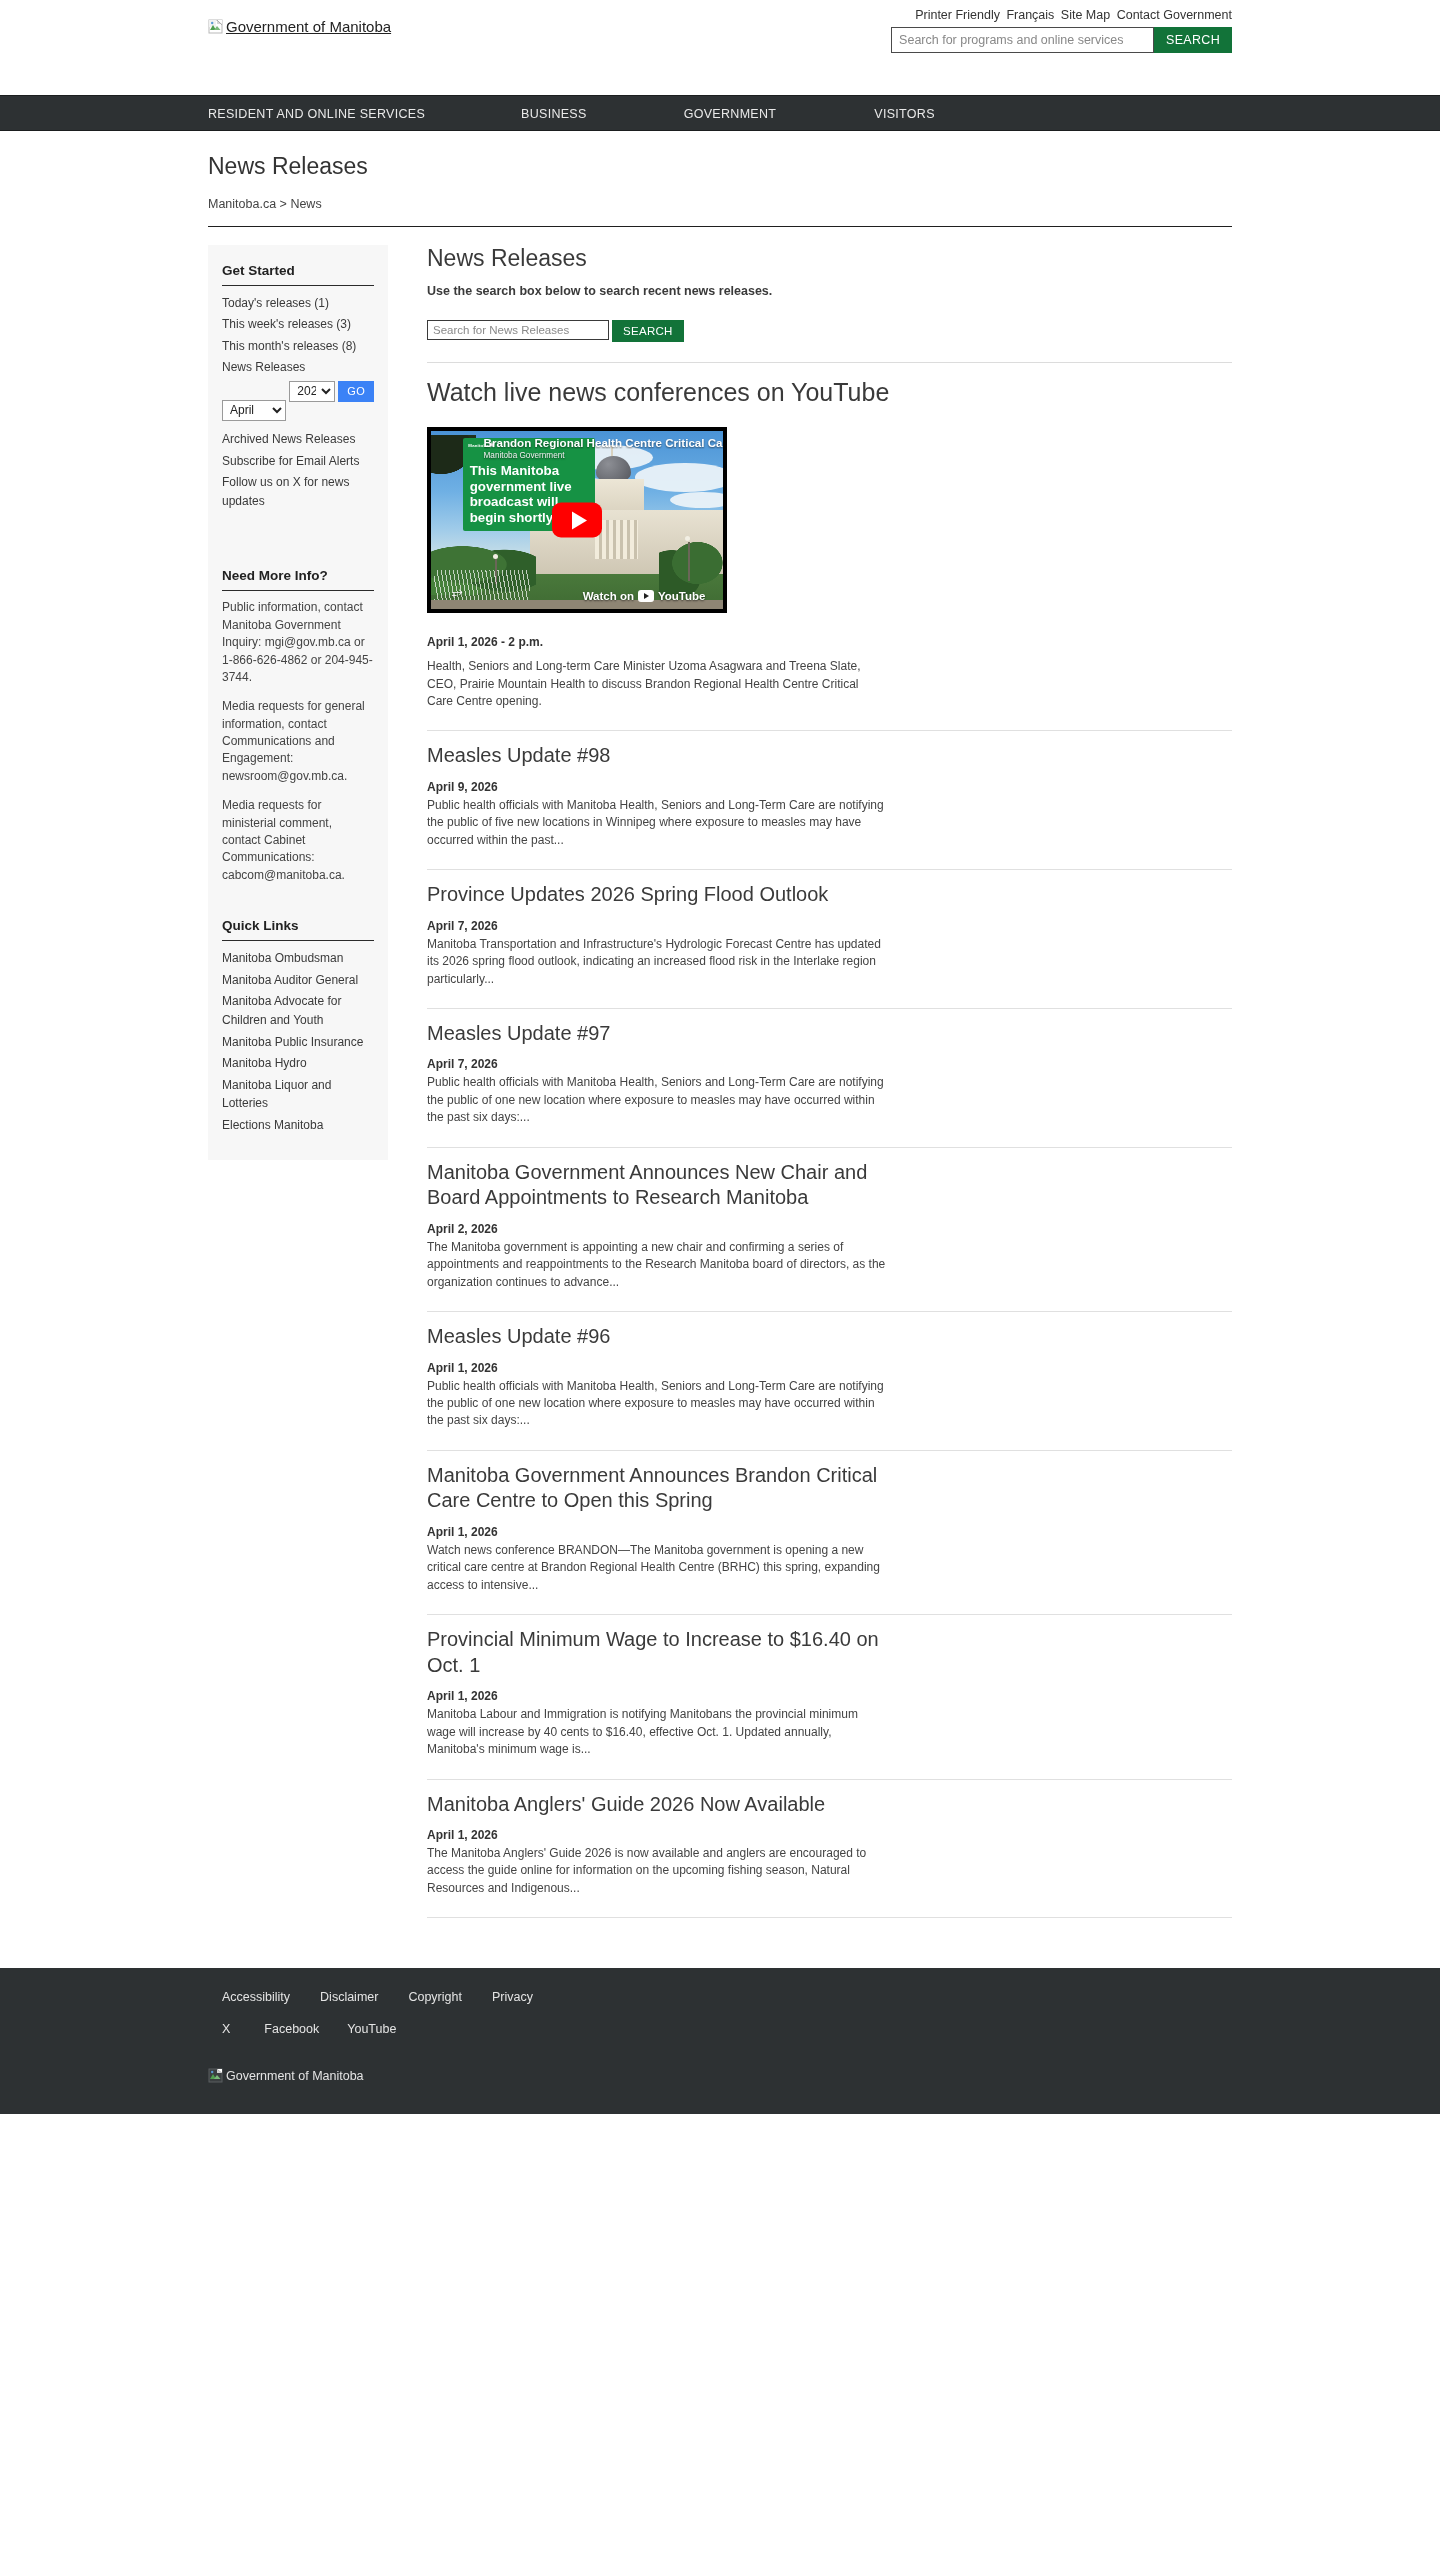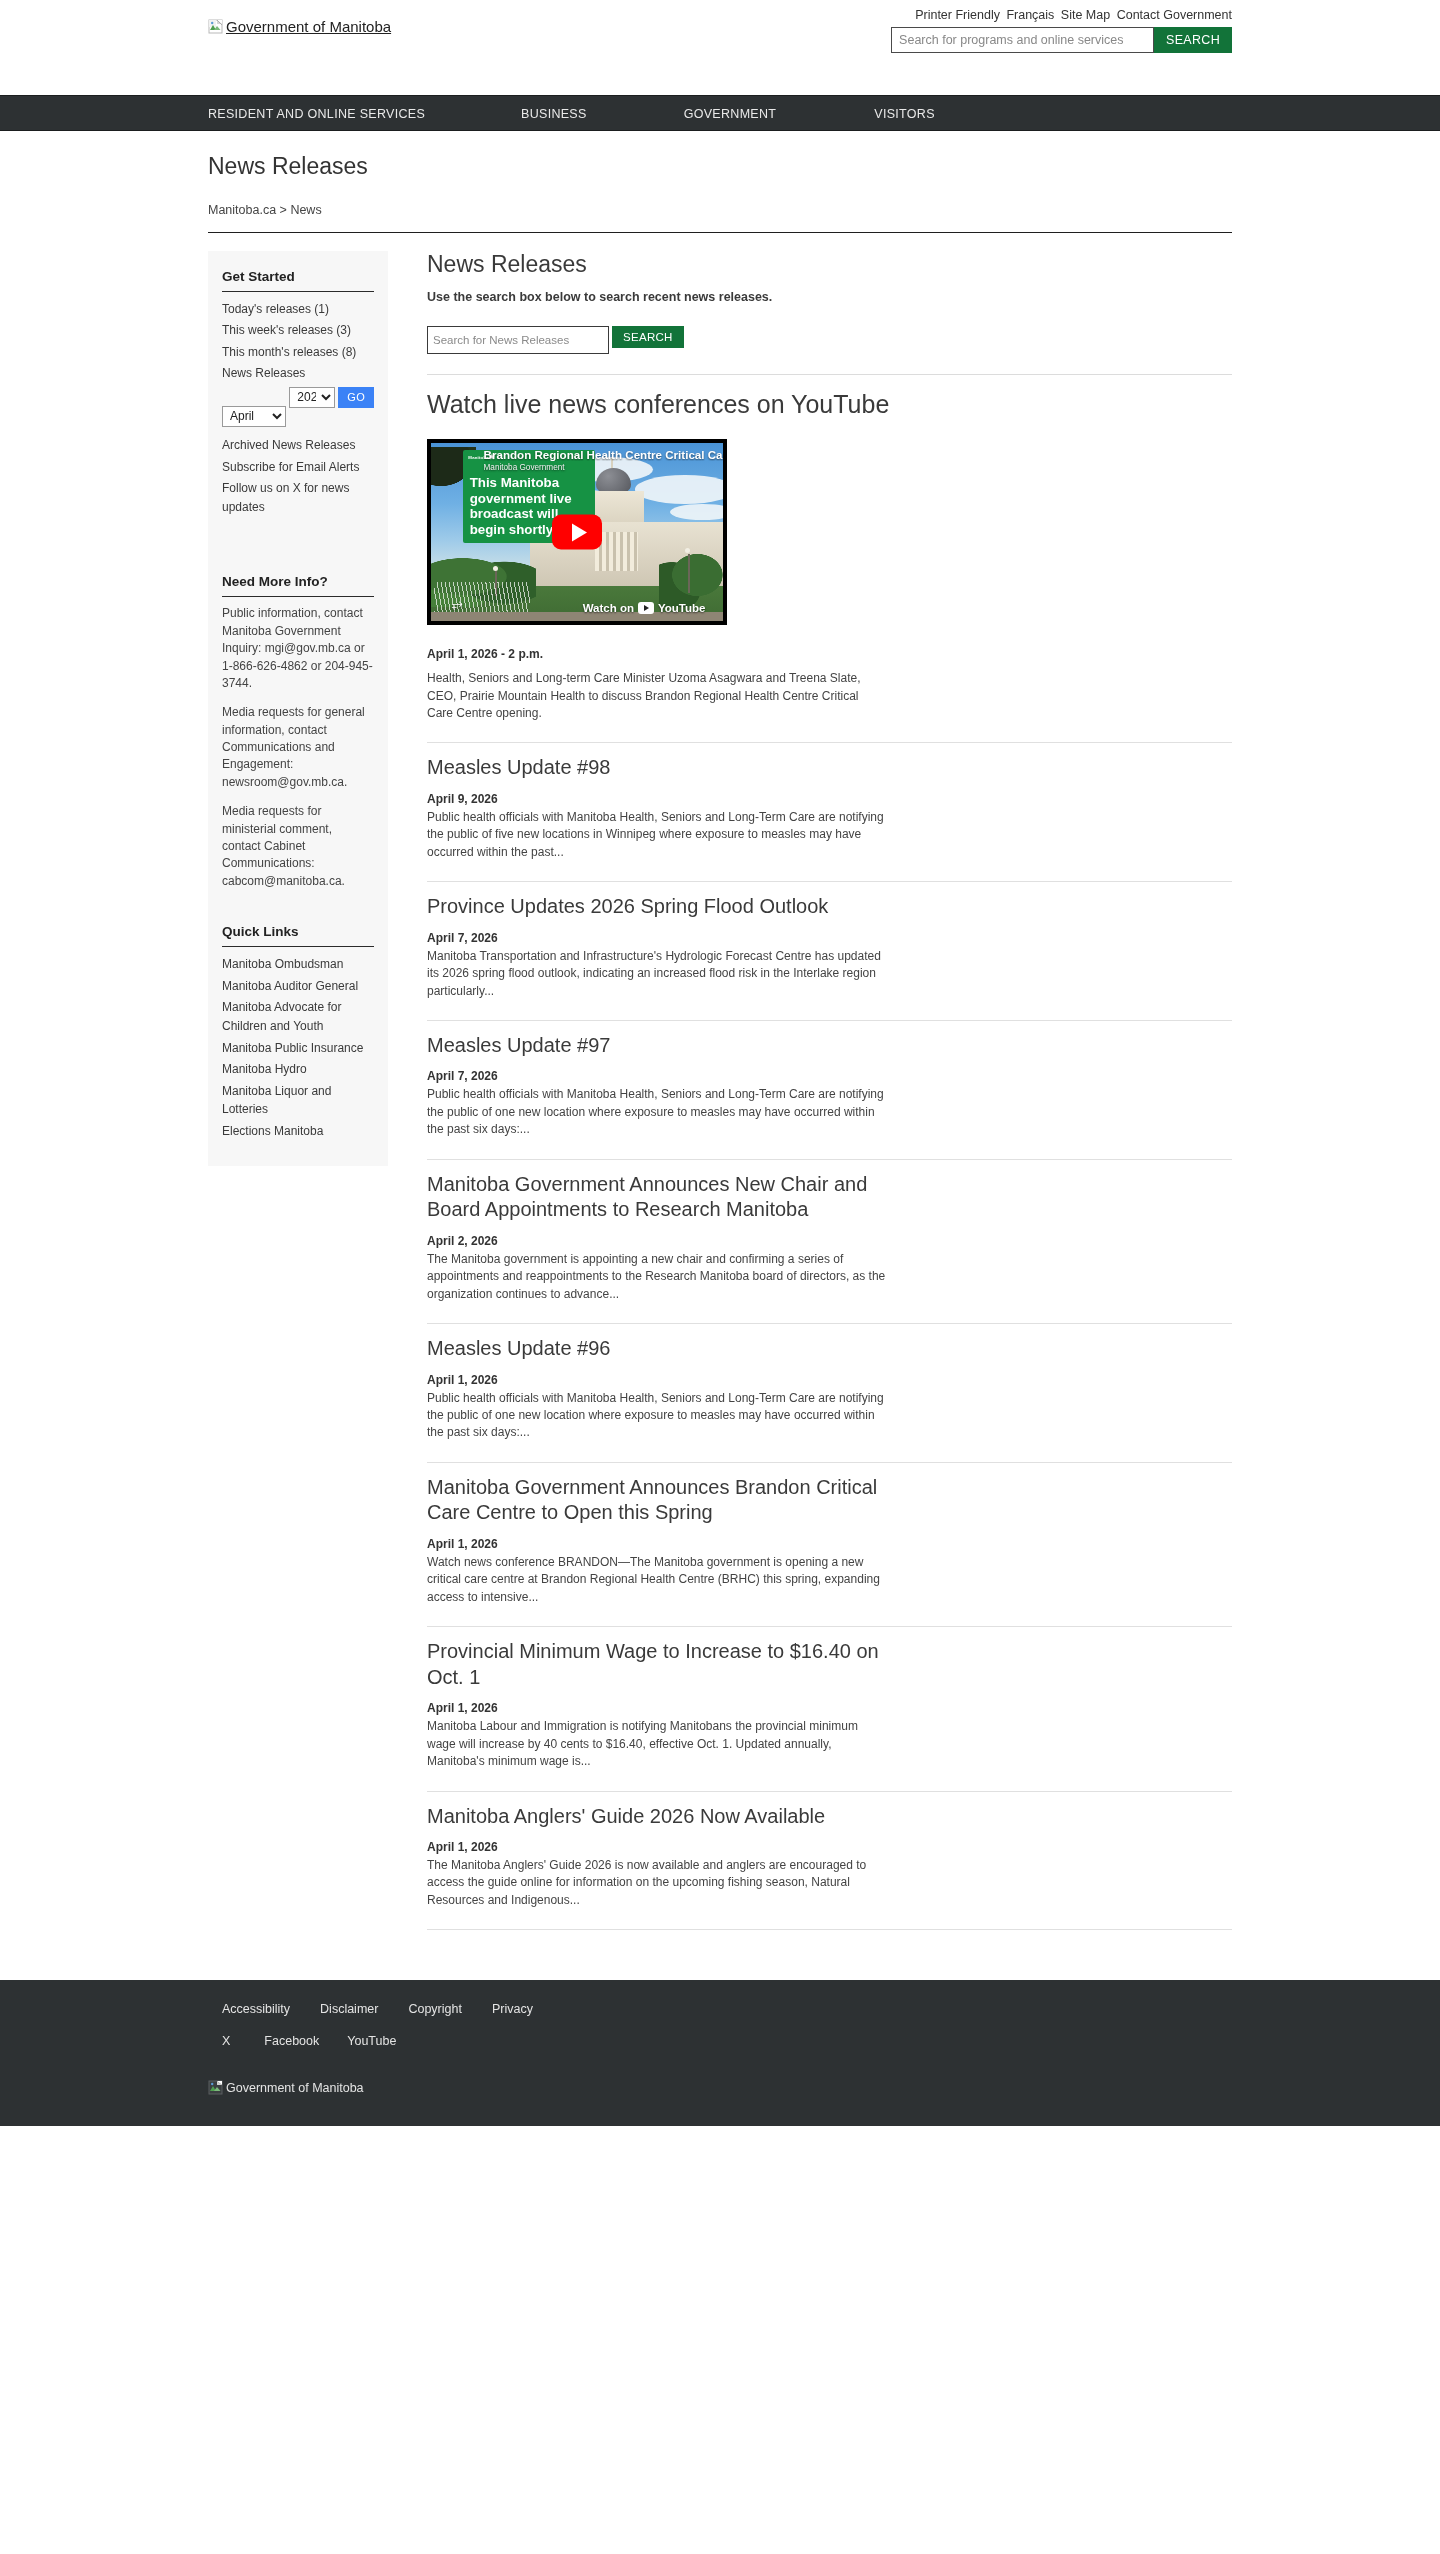--- a/index.html
+++ b/index.html
@@ -63,21 +63,21 @@
   .nav-0 { margin-left:0px; }
   .nav-1 { margin-left:96px; }
   .nav-2 { margin-left:97px; }
   .nav-3 { margin-left:98px; }
 
   
   .titleblock { padding-top:22px; }
   .page-title {
     font-size:23px; font-weight:400; color:#333; margin:0 0 0 0; line-height:1.2;
   }
-  .breadcrumb { margin-top:22px; font-size:12.5px; color:#444; }
+  .breadcrumb { margin-top:16px; font-size:12.5px; color:#444; }
   .breadcrumb a { color:#444; text-decoration:none; }
   .rule { border-top:1px solid #1f1f1f; margin-top:15px; }
 
   
   .cols { display:flex; align-items:flex-start; padding-top:18px; }
   .sidebar { width:180px; flex:none; background:#f7f7f7; padding:18px 14px 22px 14px; }
   .content { flex:1; padding-left:39px; padding-right:0px; }
 
   .side-h {
     font-size:13.5px; font-weight:bold; color:#222; margin:0;
@@ -107,21 +107,21 @@
 
   
   .content-title {
     font-size:23px; font-weight:400; color:#3a3a3a; margin:0; line-height:1.2;
   }
   .content-sub {
     font-size:12.5px; font-weight:bold; color:#3a3a3a; margin:12px 0 0 0;
   }
   .news-search { display:flex; margin-top:22px; align-items:stretch; }
   .news-search-input {
-    width:182px; height:28px; border:1px solid #3a3a3a; background:#fff;
+    width:182px; height:20px; border:1px solid #3a3a3a; background:#fff;
     font-family:"Liberation Sans", sans-serif; font-size:11.5px; padding:0 5px;
     color:#333; outline:none;
   }
   .news-search-input::placeholder { color:#8a8a8a; }
   .news-search-btn {
     background:#127339; color:#fff; border:none; font-size:11.5px;
     font-family:"Liberation Sans", sans-serif; padding:0 11px; margin-left:3px;
     letter-spacing:.3px; cursor:pointer; height:22px;
   }
 

